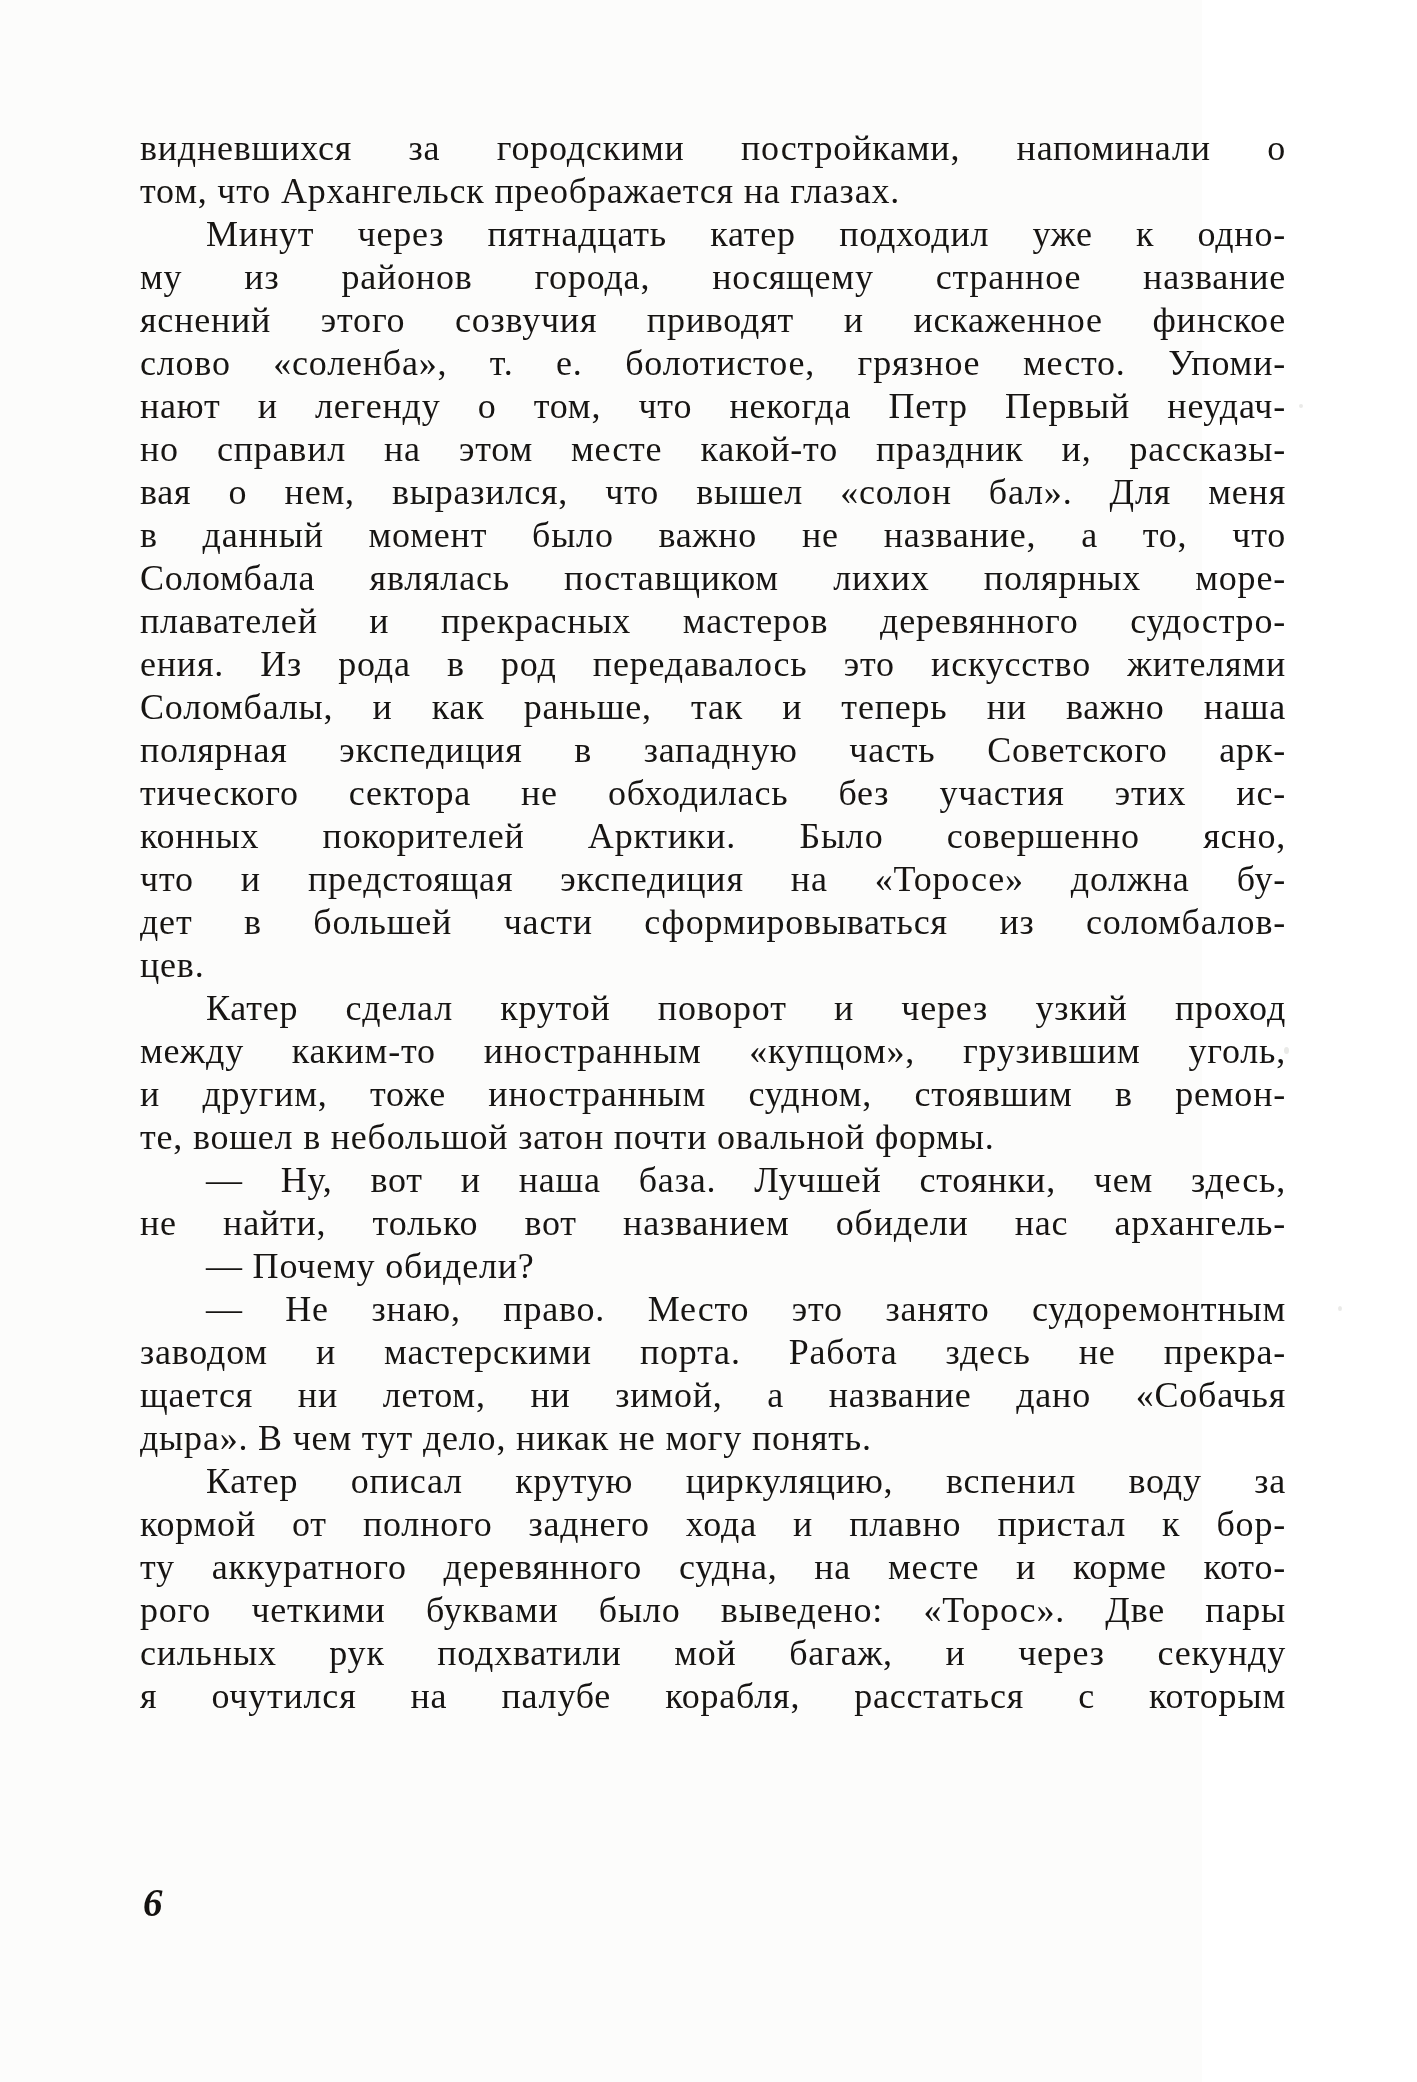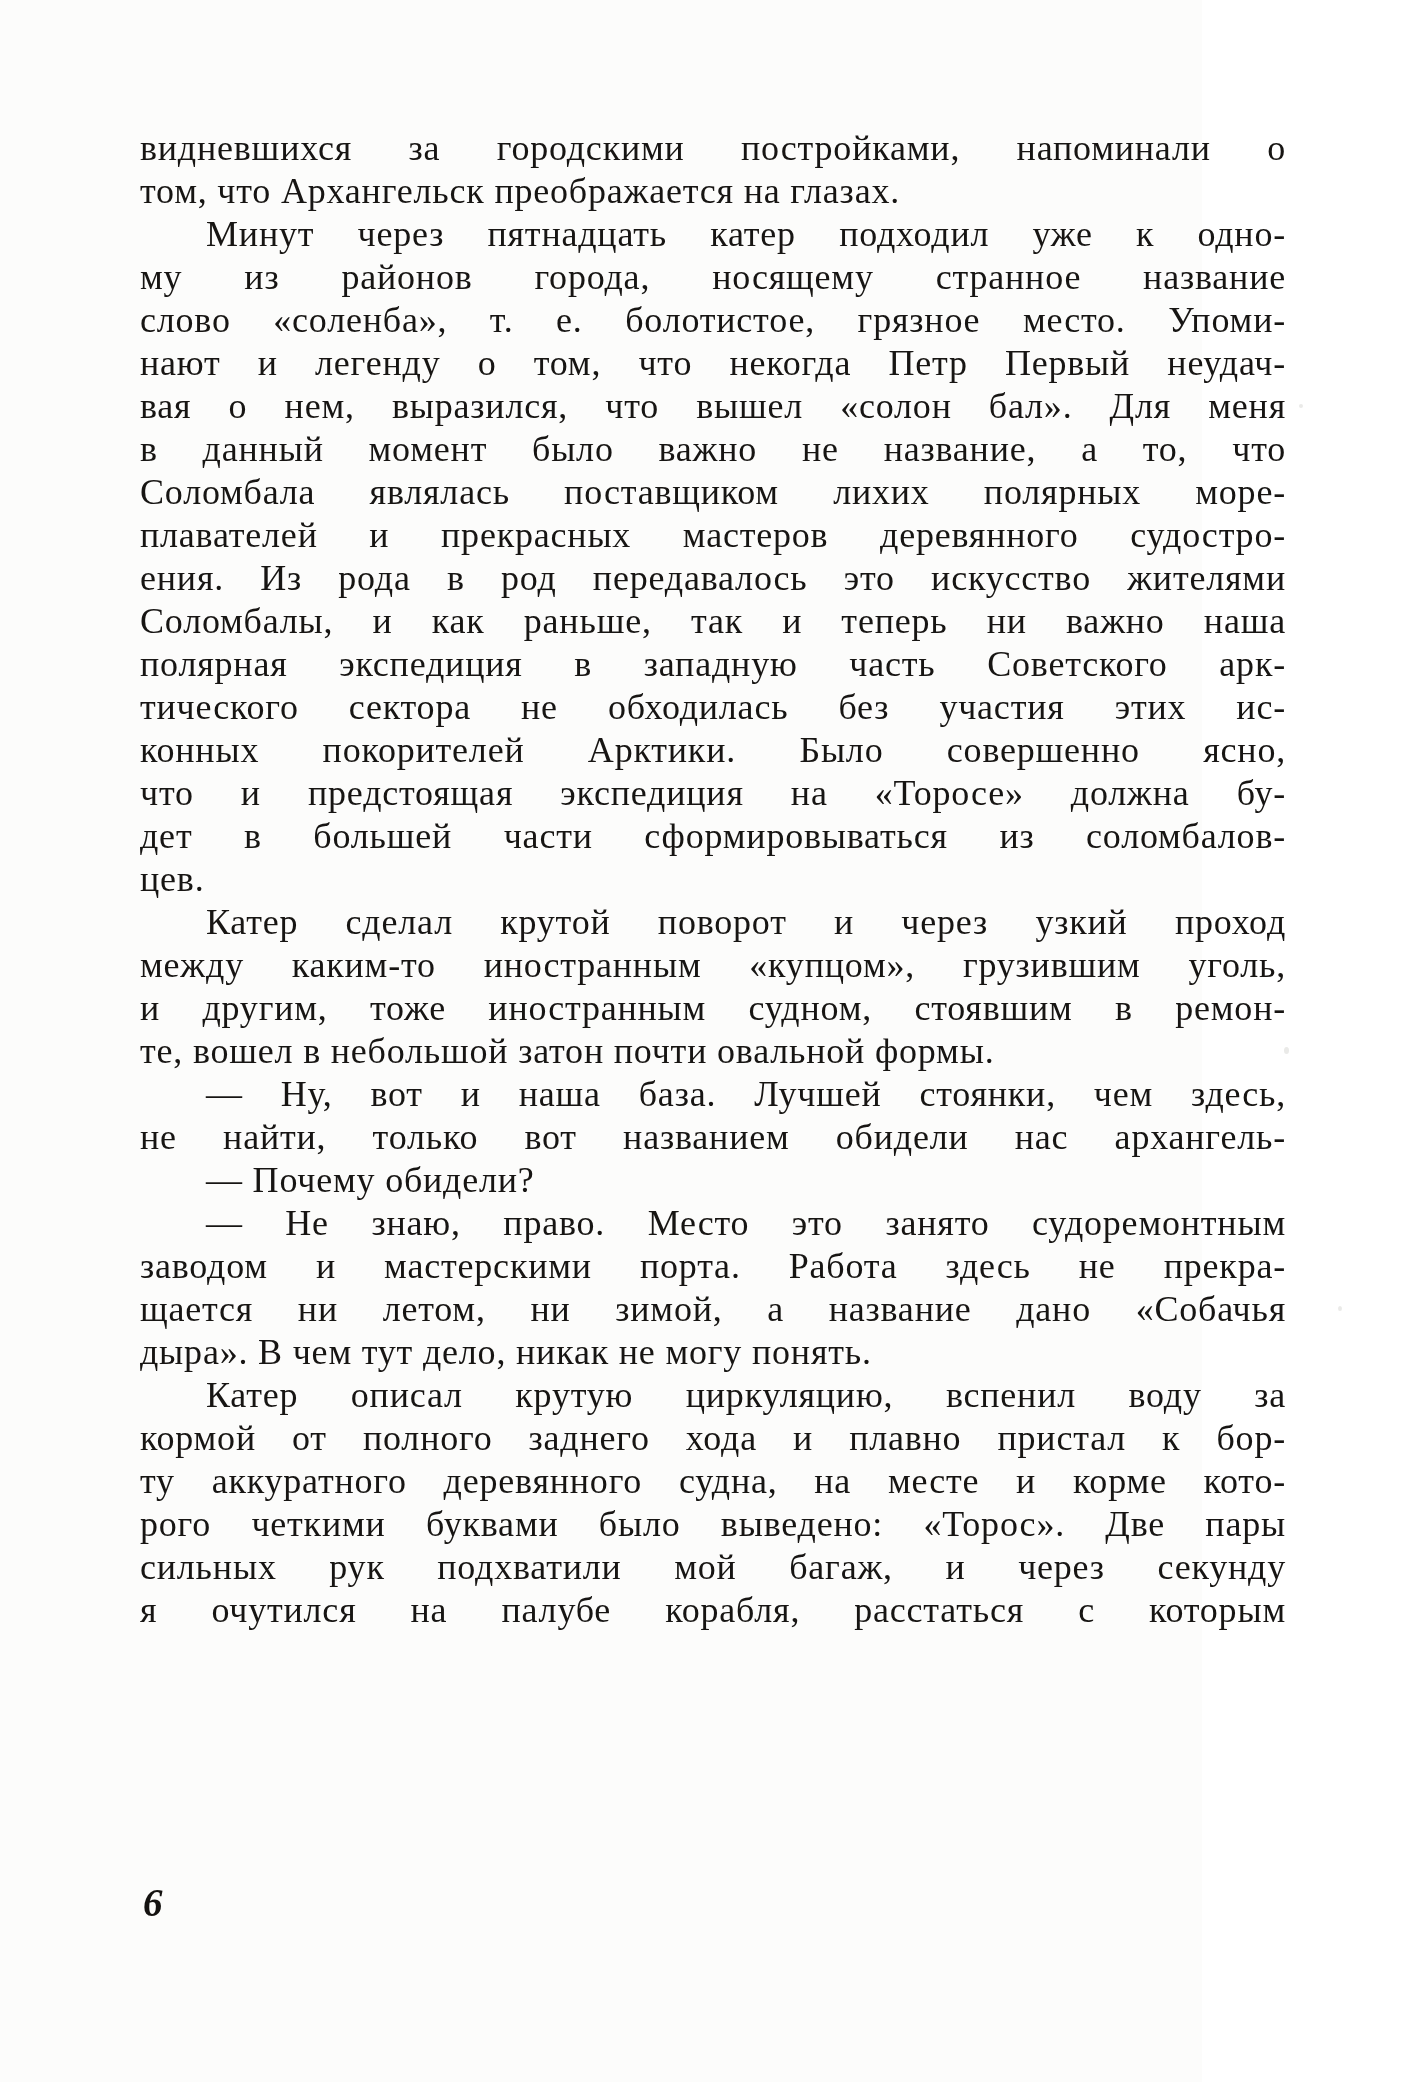--- a/index.html
+++ b/index.html
@@ -71,22 +71,24 @@
 </style>
 </head>
 <body>
 
 <div class="page">
   <div class="text-block" id="text-block">
       <div class="line justify">видневшихся за городскими постройками, напоминали о</div>
       <div class="line last">том, что Архангельск преображается на глазах.</div>
       <div class="line justify indent">Минут через пятнадцать катер подходил уже к одно-</div>
       <div class="line justify">му из районов города, носящему странное название</div>
+      <div class="line justify">яснений этого созвучия приводят и искаженное финское</div>
       <div class="line justify">слово «соленба», т. е. болотистое, грязное место. Упоми-</div>
       <div class="line justify">нают и легенду о том, что некогда Петр Первый неудач-</div>
+      <div class="line justify">но справил на этом месте какой-то праздник и, рассказы-</div>
       <div class="line justify">вая о нем, выразился, что вышел «солон бал». Для меня</div>
       <div class="line justify">в данный момент было важно не название, а то, что</div>
       <div class="line justify">Соломбала являлась поставщиком лихих полярных море-</div>
       <div class="line justify">плавателей и прекрасных мастеров деревянного судостро-</div>
       <div class="line justify">ения. Из рода в род передавалось это искусство жителями</div>
       <div class="line justify">Соломбалы, и как раньше, так и теперь ни важно наша</div>
       <div class="line justify">полярная экспедиция в западную часть Советского арк-</div>
       <div class="line justify">тического сектора не обходилась без участия этих ис-</div>
       <div class="line justify">конных покорителей Арктики. Было совершенно ясно,</div>
       <div class="line justify">что и предстоящая экспедиция на «Торосе» должна бу-</div>

